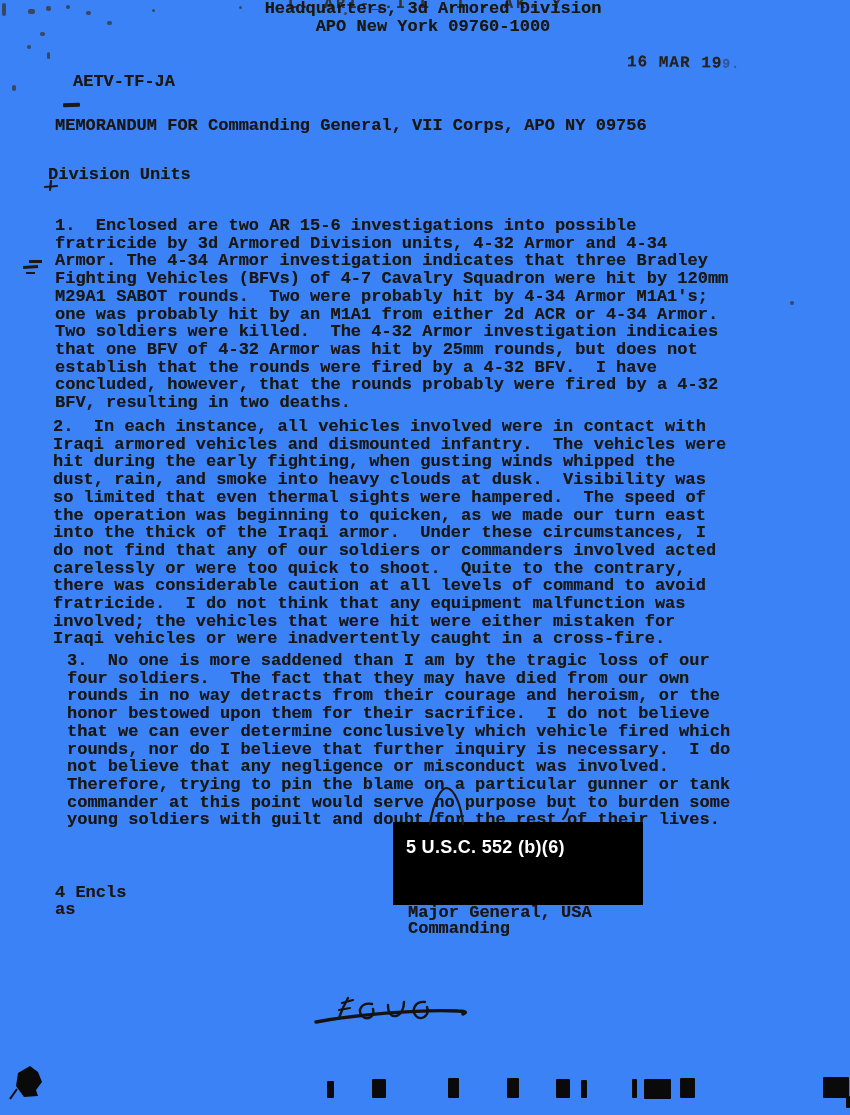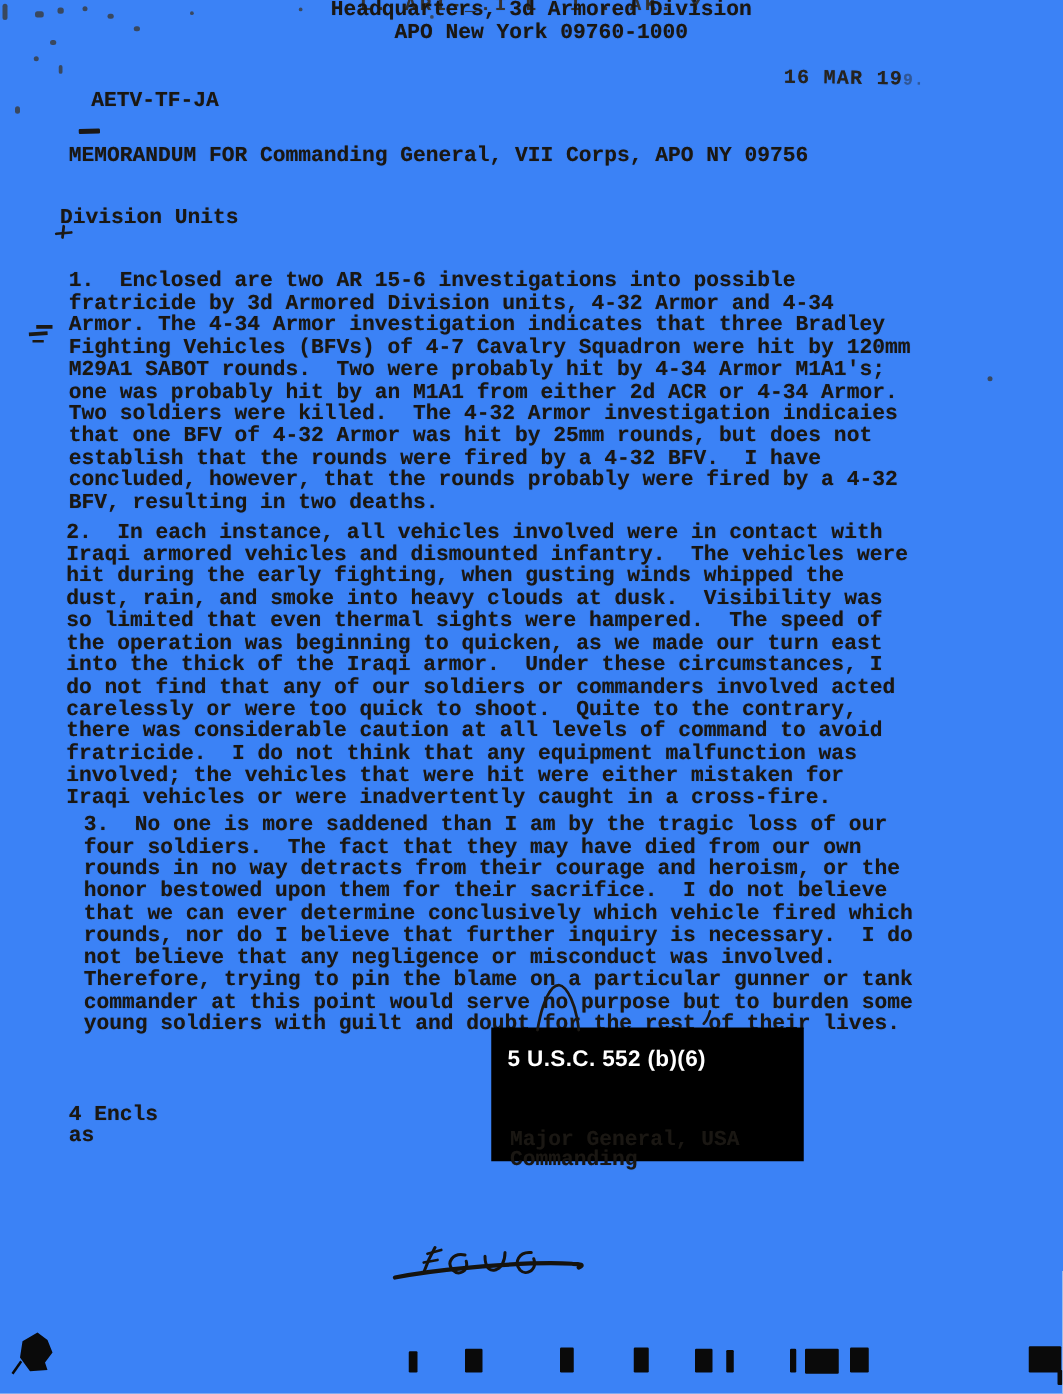--- a/index.html
+++ b/index.html
@@ -27,21 +27,21 @@
   .date-stamp .faded{opacity:0.45;font-size:13px;}
   .memo-for{left:55px;top:117px;}
   .subject-1{left:55px;top:149px;}
   .subject-2{left:48px;top:166px;text-align:right;}
   .para-1{left:55px;top:217px;}
   .para-2{left:53px;top:418px;}
   .para-3{left:53px;top:652px;margin-left:14px;}
   .encl{left:55px;top:884px;line-height:17px;}
   .sig{left:408px;top:905px;line-height:16px;}
   .redaction{
-    position:absolute;left:393px;top:822px;width:250px;height:107px;
+    position:absolute;left:393px;top:822px;width:250px;height:83px;
     background:#000000;
   }
   .redaction-label{
     font-family:"Liberation Sans","DejaVu Sans",sans-serif;
     font-weight:700;font-size:18px;color:#ffffff;letter-spacing:0.3px;
     padding:15px 0 0 13px;white-space:pre;
   }
   .speck{position:absolute;background:#3a3a3a;opacity:0.8;border-radius:2px;}
   .dash-mark{position:absolute;background:#1b1815;border-radius:1px;}
   .bar{position:absolute;background:#0a0a0a;border-radius:1px;}

